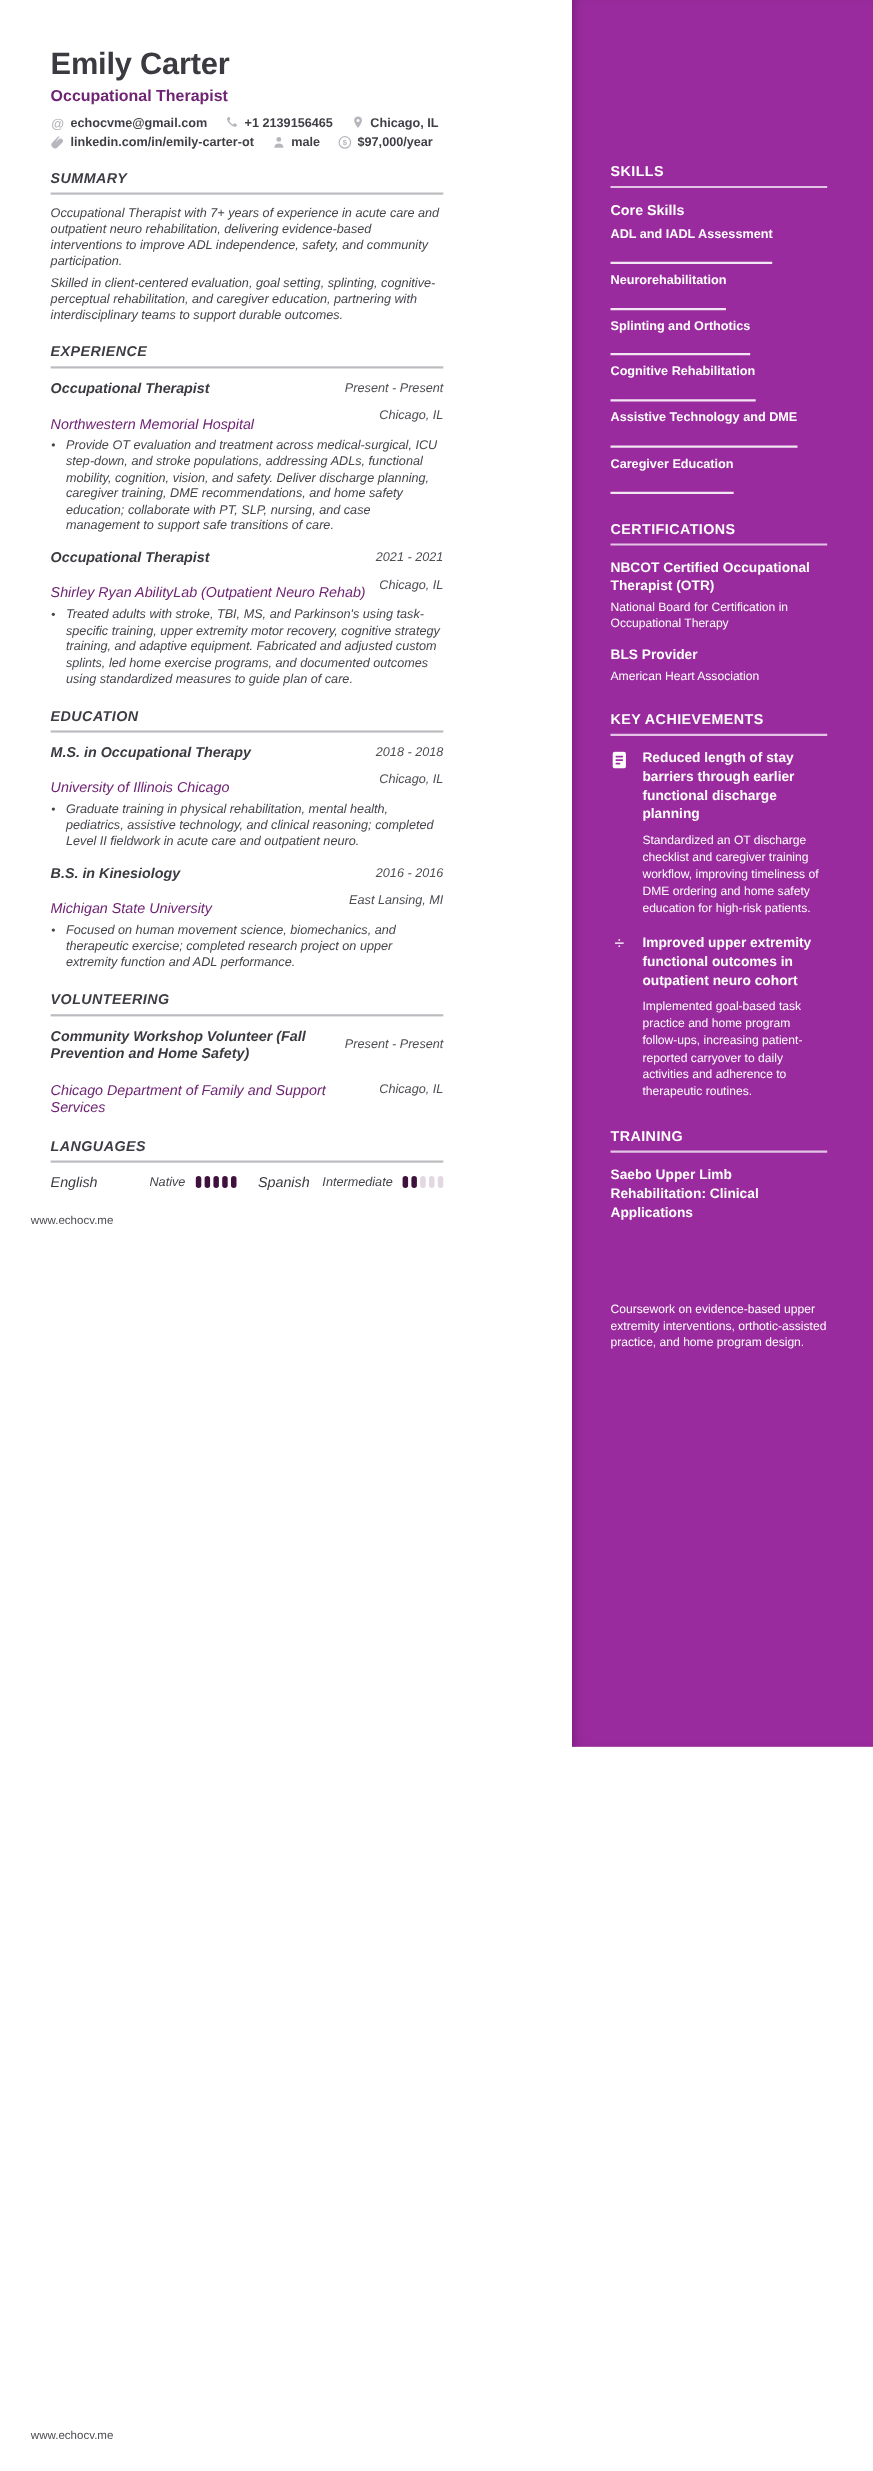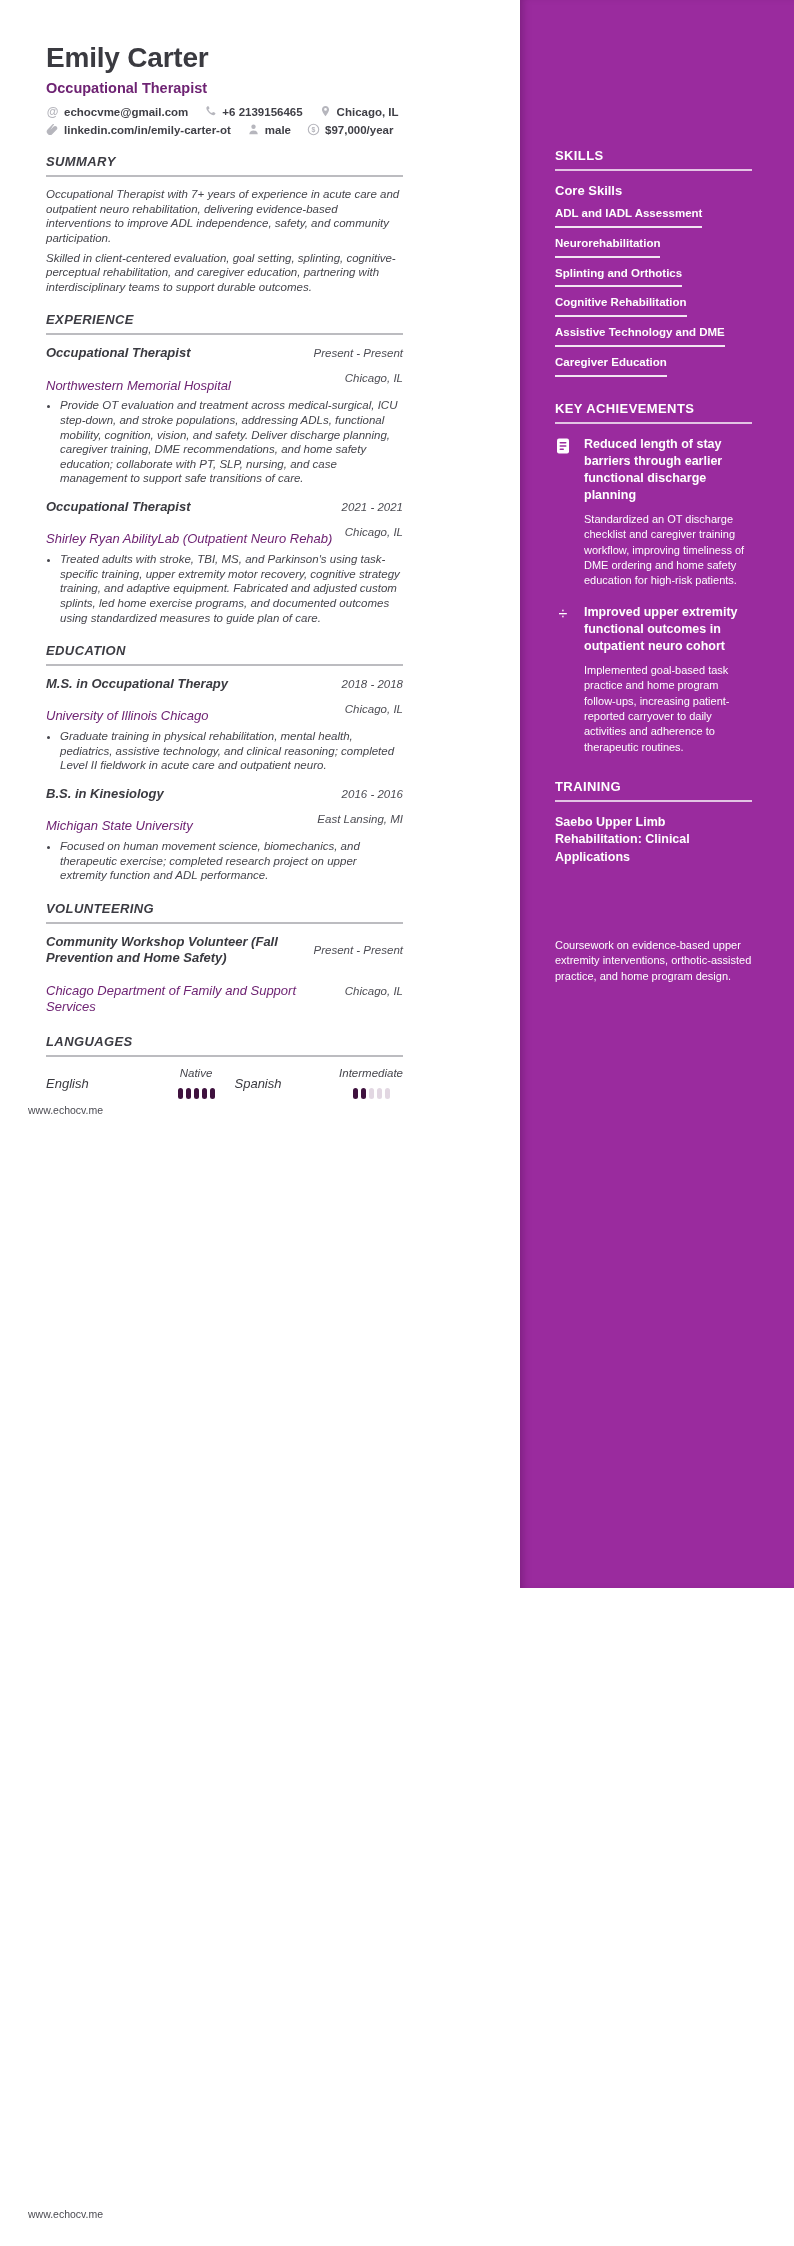--- a/index.html
+++ b/index.html
@@ -24,37 +24,37 @@
   .entry{margin-bottom:13px;}
   .entry-row{display:flex;justify-content:space-between;align-items:center;}
   .entry-title{font-size:13px;font-weight:700;color:#3a3a40;line-height:1.25;}
   .entry-meta{font-size:11.5px;color:#4d4d54;white-space:nowrap;margin-left:12px;}
   .entry-company{font-size:13px;font-weight:500;color:#6e2373;line-height:1.3;margin-top:16px;}
   .entry-bullets{margin:4px 0 0 0;padding-left:14px;}
   .entry-bullets li{font-size:11.5px;line-height:1.27;color:#45454c;margin-bottom:2px;}
   .lang-row{display:flex;align-items:center;gap:20px;margin-top:2px;}
   .lang-item{flex:1;display:flex;align-items:center;justify-content:space-between;}
   .lang-name{font-size:13px;color:#3a3a40;}
-  .lang-right{display:flex;align-items:center;gap:9px;flex-direction:column;}
+  .lang-right{display:flex;align-items:center;gap:9px;}
   .lang-level{font-size:11.5px;color:#45454c;}
   .lang-dots{display:flex;gap:3px;}
   .dot{width:5px;height:11px;border-radius:3px;background:#e2d7e2;}
   .dot.filled{background:#3f123e;}
   .footer-url{position:absolute;left:28px;font-size:10.5px;color:#4b4b52;}
   .footer-1{top:1104px;}
   .footer-2{top:2208px;}
   
   .sidebar{position:absolute;left:520px;top:0;width:274px;height:1588px;background:#9a2b9e;
     color:#ffffff;padding:148px 42px 0 35px;box-sizing:border-box;
     box-shadow:inset 7px 0 9px -5px rgba(60,10,60,0.35);}
   .sb-section{margin-bottom:24px;}
   .sb-heading{font-size:13px;font-weight:600;letter-spacing:0.4px;color:#ffffff;}
   .sb-divider{border:none;border-top:2px solid rgba(255,255,255,0.72);margin:6px 0 12px 0;}
   .skill-group{font-size:13px;font-weight:700;margin-bottom:9px;}
-  .skill-item{display:table;font-size:11.5px;font-weight:700;padding-bottom:5px;
+  .skill-item{display:table;font-size:11.5px;font-weight:700;padding-bottom:17px;
     border-bottom:2px solid rgba(255,255,255,0.88);margin-bottom:9px;line-height:1.2;}
   .cert-item{margin-bottom:13px;}
   .cert-title{font-size:12.5px;font-weight:700;line-height:1.32;margin-bottom:4px;}
   .cert-org{font-size:11px;font-weight:400;line-height:1.34;}
   .ach-item{display:flex;gap:13px;margin-bottom:15px;}
   .ach-icon{width:16px;flex:none;padding-top:2px;text-align:center;}
   .ach-icon svg{width:14px;height:16px;}
   .ach-icon.divide{font-size:16px;line-height:16px;color:#ffffff;font-weight:400;}
   .ach-body{flex:1;}
   .ach-title{font-size:12.5px;font-weight:700;line-height:1.36;margin-bottom:8px;}
@@ -78,21 +78,21 @@
       <span class="contact">
         <span class="cicon at">@</span>
         <span>echocvme@gmail.com</span>
       </span>
       <span class="contact">
         <span class="cicon">
           <svg viewBox="0 0 16 16">
               <path d="M4.9 1.3c.5 0 2.1 2.4 1.8 3-.3.5-1.3 1.1-1.3 1.1s.5 1.7 1.7 2.9c1.2 1.2 2.9 1.7 2.9 1.7s.6-1 1.1-1.3c.6-.3 3 1.3 3 1.8 0 .5-1.1 2.2-2.2 2.2-3.5 0-9-5.5-9-9 0-1.1 1.6-2.4 2-2.4z"></path>
             </svg>
         </span>
-        <span>+6 2139156465</span>
+        <span>+1 2139156465</span>
       </span>
       <span class="contact">
         <span class="cicon">
           <svg viewBox="0 0 16 16">
               <path d="M8 1.2c-2.5 0-4.4 1.9-4.4 4.3 0 3.1 4.4 8.3 4.4 8.3s4.4-5.2 4.4-8.3c0-2.4-1.9-4.3-4.4-4.3zm0 6a1.7 1.7 0 1 1 0-3.4 1.7 1.7 0 0 1 0 3.4z"></path>
             </svg>
         </span>
         <span>Chicago, IL</span>
       </span>
       <span class="contact">
@@ -256,20 +256,32 @@
       <hr class="sb-divider">
       <div class="skill-group">Core Skills</div>
       <div class="skill-item">ADL and IADL Assessment</div>
       <div class="skill-item">Neurorehabilitation</div>
       <div class="skill-item">Splinting and Orthotics</div>
       <div class="skill-item">Cognitive Rehabilitation</div>
       <div class="skill-item">Assistive Technology and DME</div>
       <div class="skill-item">Caregiver Education</div>
     </div>
 
+    <div class="sb-section">
+      <div class="sb-heading">CERTIFICATIONS</div>
+      <hr class="sb-divider">
+      <div class="cert-item">
+        <div class="cert-title">NBCOT Certified Occupational Therapist (OTR)</div>
+        <div class="cert-org">National Board for Certification in Occupational Therapy</div>
+      </div>
+      <div class="cert-item">
+        <div class="cert-title">BLS Provider</div>
+        <div class="cert-org">American Heart Association</div>
+      </div>
+    </div>
 
     <div class="sb-section">
       <div class="sb-heading">KEY ACHIEVEMENTS</div>
       <hr class="sb-divider">
       <div class="ach-item">
         <span class="ach-icon">
           <svg viewBox="0 0 14 16">
               <rect x="1" y="0.5" width="12" height="15" rx="2" fill="#ffffff"></rect>
               <rect x="3.5" y="4" width="7" height="1.6" rx="0.8" fill="#9a2b9e"></rect>
               <rect x="3.5" y="7.2" width="7" height="1.6" rx="0.8" fill="#9a2b9e"></rect>

